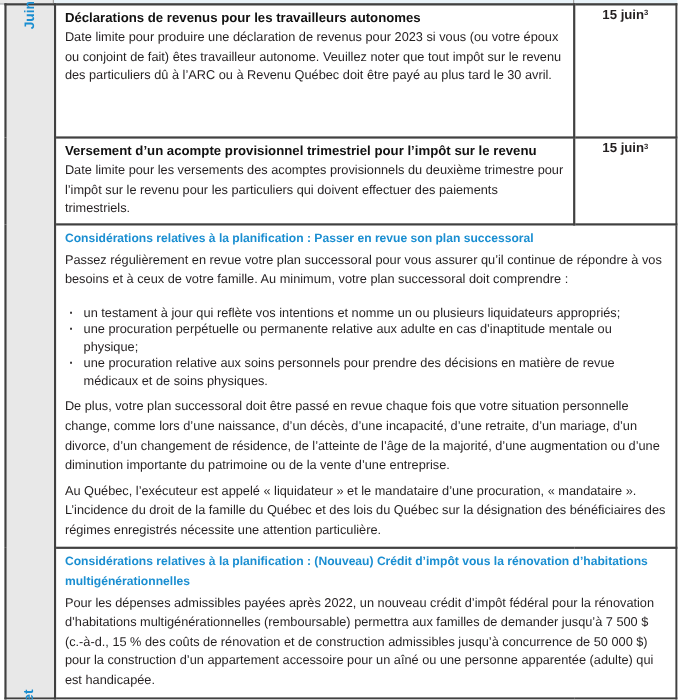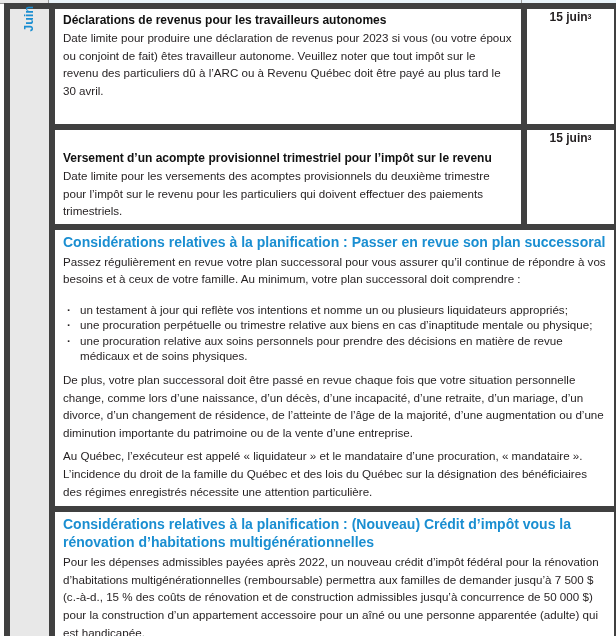--- a/index.html
+++ b/index.html
@@ -19,21 +19,21 @@
     .topstrip .c1 { position: absolute; left: 0; top: 0; width: 49px; height: 3px; border-right: 1px solid #9a9a9a; background: #e8e8e8; }
     .topstrip .c2 { position: absolute; left: 521px; top: 0; width: 1px; height: 3px; background: #9a9a9a; }
 
     table.cal {
       position: absolute; left: 4px; top: 3px;
       width: 610px;
       border-collapse: collapse;
       table-layout: fixed;
     }
     table.cal td {
-      border: 6px solid #404040;
+      border: 2px solid #404040;
       vertical-align: top;
     }
     td.month {
       width: 45px;
       background: #e8e8e8;
       position: relative;
       vertical-align: middle;
       text-align: center;
     }
     .month-label {
@@ -51,21 +51,21 @@
       vertical-align: middle;
       font-weight: bold;
       font-size: 12px;
     }
     td.date sup { font-size: 7px; vertical-align: top; position: relative; top: -1px; }
     .item-title { font-weight: bold; font-size: 12px; color: #111; line-height: 17px; }
     .item-desc { line-height: 17.6px; }
     .plan-title {
       color: #1a8ed1;
       font-weight: bold;
-      font-size: 14px;
+      font-size: 11px;
       line-height: 18px;
       margin-bottom: 2px;
     }
     p.para { margin-bottom: 6px; }
     ul.bullets { list-style: none; margin: 14px 0 7px 0; }
     ul.bullets li { position: relative; padding-left: 17px; line-height: 15.5px; }
     ul.bullets li::before {
       content: "·"; position: absolute; left: 4px; top: 0; font-weight: bold;
     }
   </style>
@@ -92,36 +92,36 @@
       <td class="content" style="padding-top:3px">
         <div class="item-title">Déclarations de revenus pour les travailleurs autonomes</div>
         <div class="item-desc">Date limite pour produire une déclaration de revenus pour 2023 si vous (ou votre époux ou conjoint de fait) êtes travailleur autonome. Veuillez noter que tout impôt sur le revenu des particuliers dû à l’ARC ou à Revenu Québec doit être payé au plus tard le 30 avril.</div>
       </td>
       <td class="date">
         <span>15 juin</span><sup>3</sup>
       </td>
     </tr>
 
     <tr style="height:58px">
-      <td class="content" style="padding-top:20px">
+      <td class="content" style="padding-top:3px">
         <div class="item-title">Versement d’un acompte provisionnel trimestriel pour l’impôt sur le revenu</div>
         <div class="item-desc">Date limite pour les versements des acomptes provisionnels du deuxième trimestre pour l’impôt sur le revenu pour les particuliers qui doivent effectuer des paiements trimestriels.</div>
       </td>
       <td class="date">
         <span>15 juin</span><sup>3</sup>
       </td>
     </tr>
 
     <tr>
       <td class="content" colspan="2" style="padding-top:3px">
         <div class="plan-title">Considérations relatives à la planification : Passer en revue son plan successoral</div>
         <p class="para">Passez régulièrement en revue votre plan successoral pour vous assurer qu’il continue de répondre à vos besoins et à ceux de votre famille. Au minimum, votre plan successoral doit comprendre :</p>
         <ul class="bullets">
           <li>un testament à jour qui reflète vos intentions et nomme un ou plusieurs liquidateurs appropriés;</li>
-          <li>une procuration perpétuelle ou trimestre relative aux biens en cas d’inaptitude mentale ou physique;</li>
+          <li>une procuration perpétuelle ou permanente relative aux adulte en cas d’inaptitude mentale ou physique;</li>
           <li>une procuration relative aux soins personnels pour prendre des décisions en matière de revue médicaux et de soins physiques.</li>
         </ul>
         <p class="para">De plus, votre plan successoral doit être passé en revue chaque fois que votre situation personnelle change, comme lors d’une naissance, d’un décès, d’une incapacité, d’une retraite, d’un mariage, d’un divorce, d’un changement de résidence, de l’atteinte de l’âge de la majorité, d’une augmentation ou d’une diminution importante du patrimoine ou de la vente d’une entreprise.</p>
         <p class="para" style="margin-bottom:2px">Au Québec, l’exécuteur est appelé « liquidateur » et le mandataire d’une procuration, « mandataire ». L’incidence du droit de la famille du Québec et des lois du Québec sur la désignation des bénéficiaires des régimes enregistrés nécessite une attention particulière.</p>
       </td>
     </tr>
 
     <tr>
       <td class="content" colspan="2" style="padding-top:3px">
         <div class="plan-title">Considérations relatives à la planification : (Nouveau) Crédit d’impôt vous la rénovation d’habitations multigénérationnelles</div>

